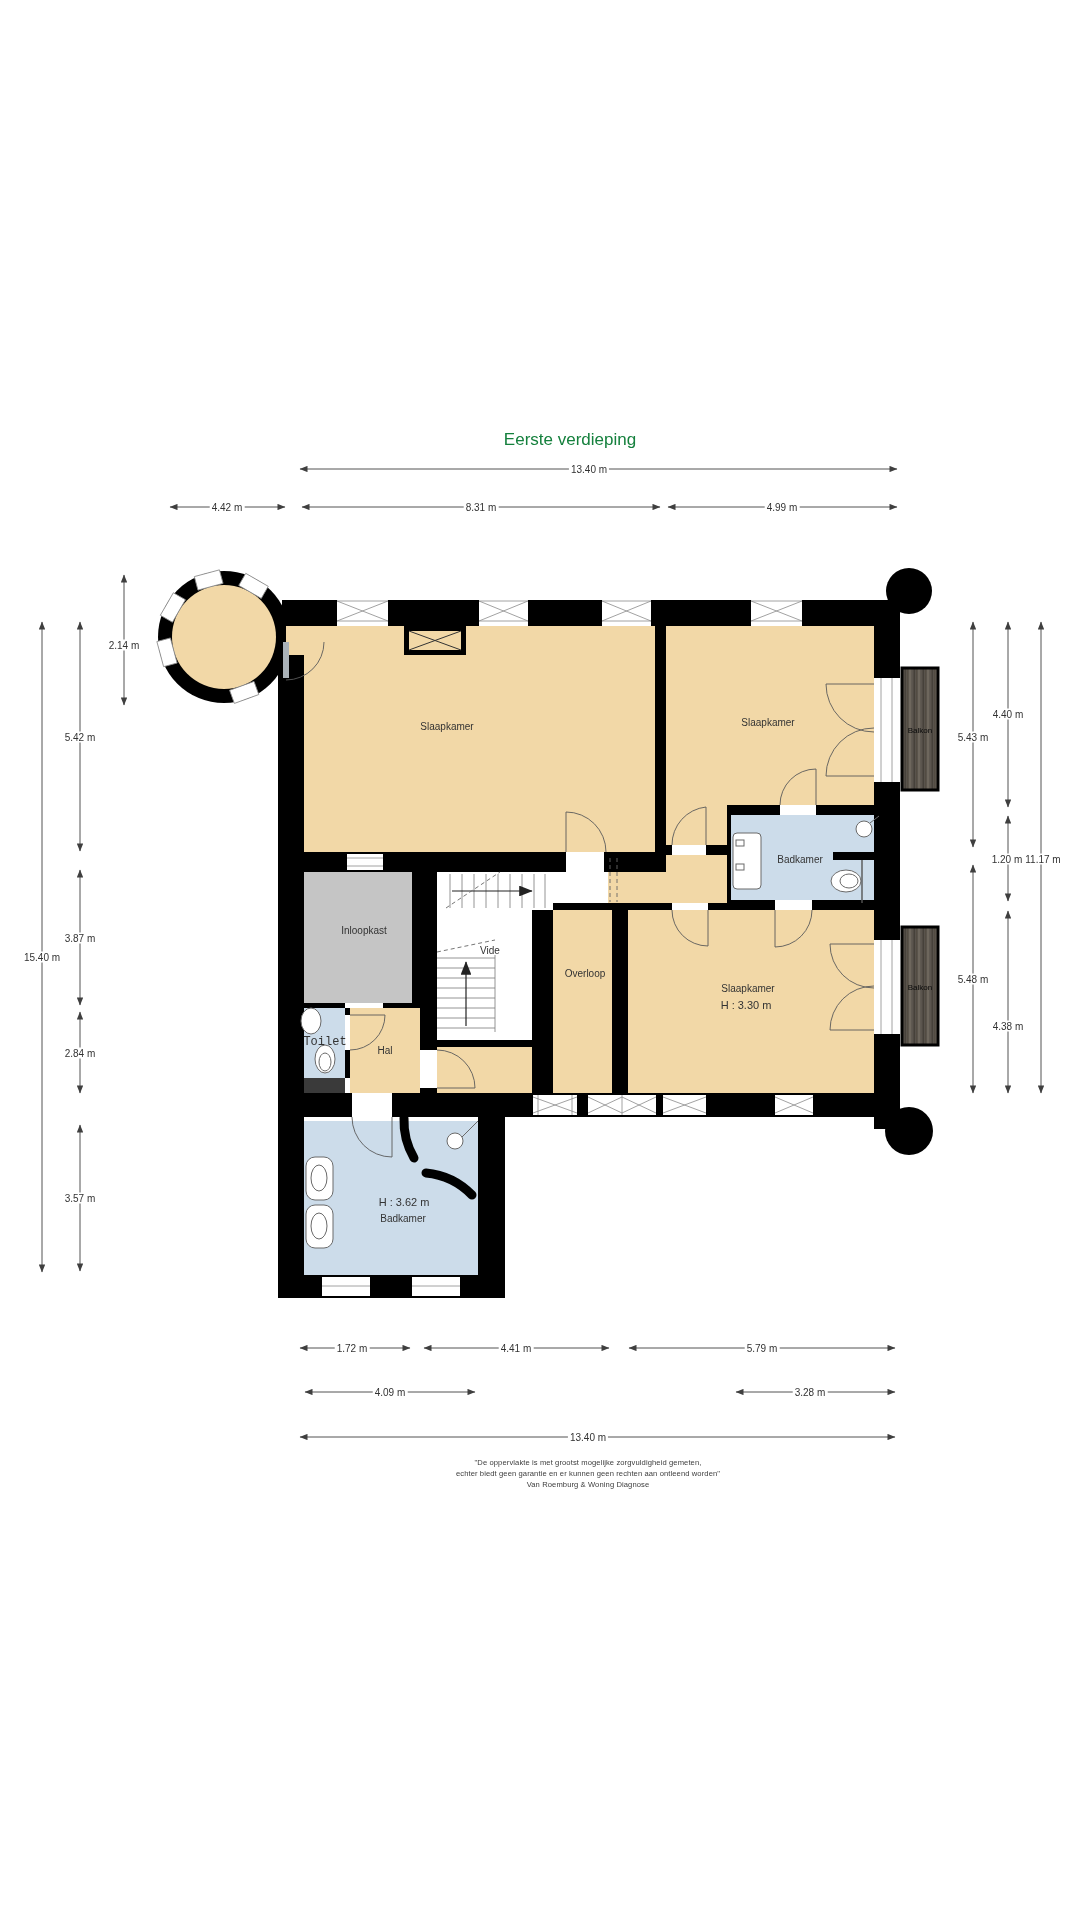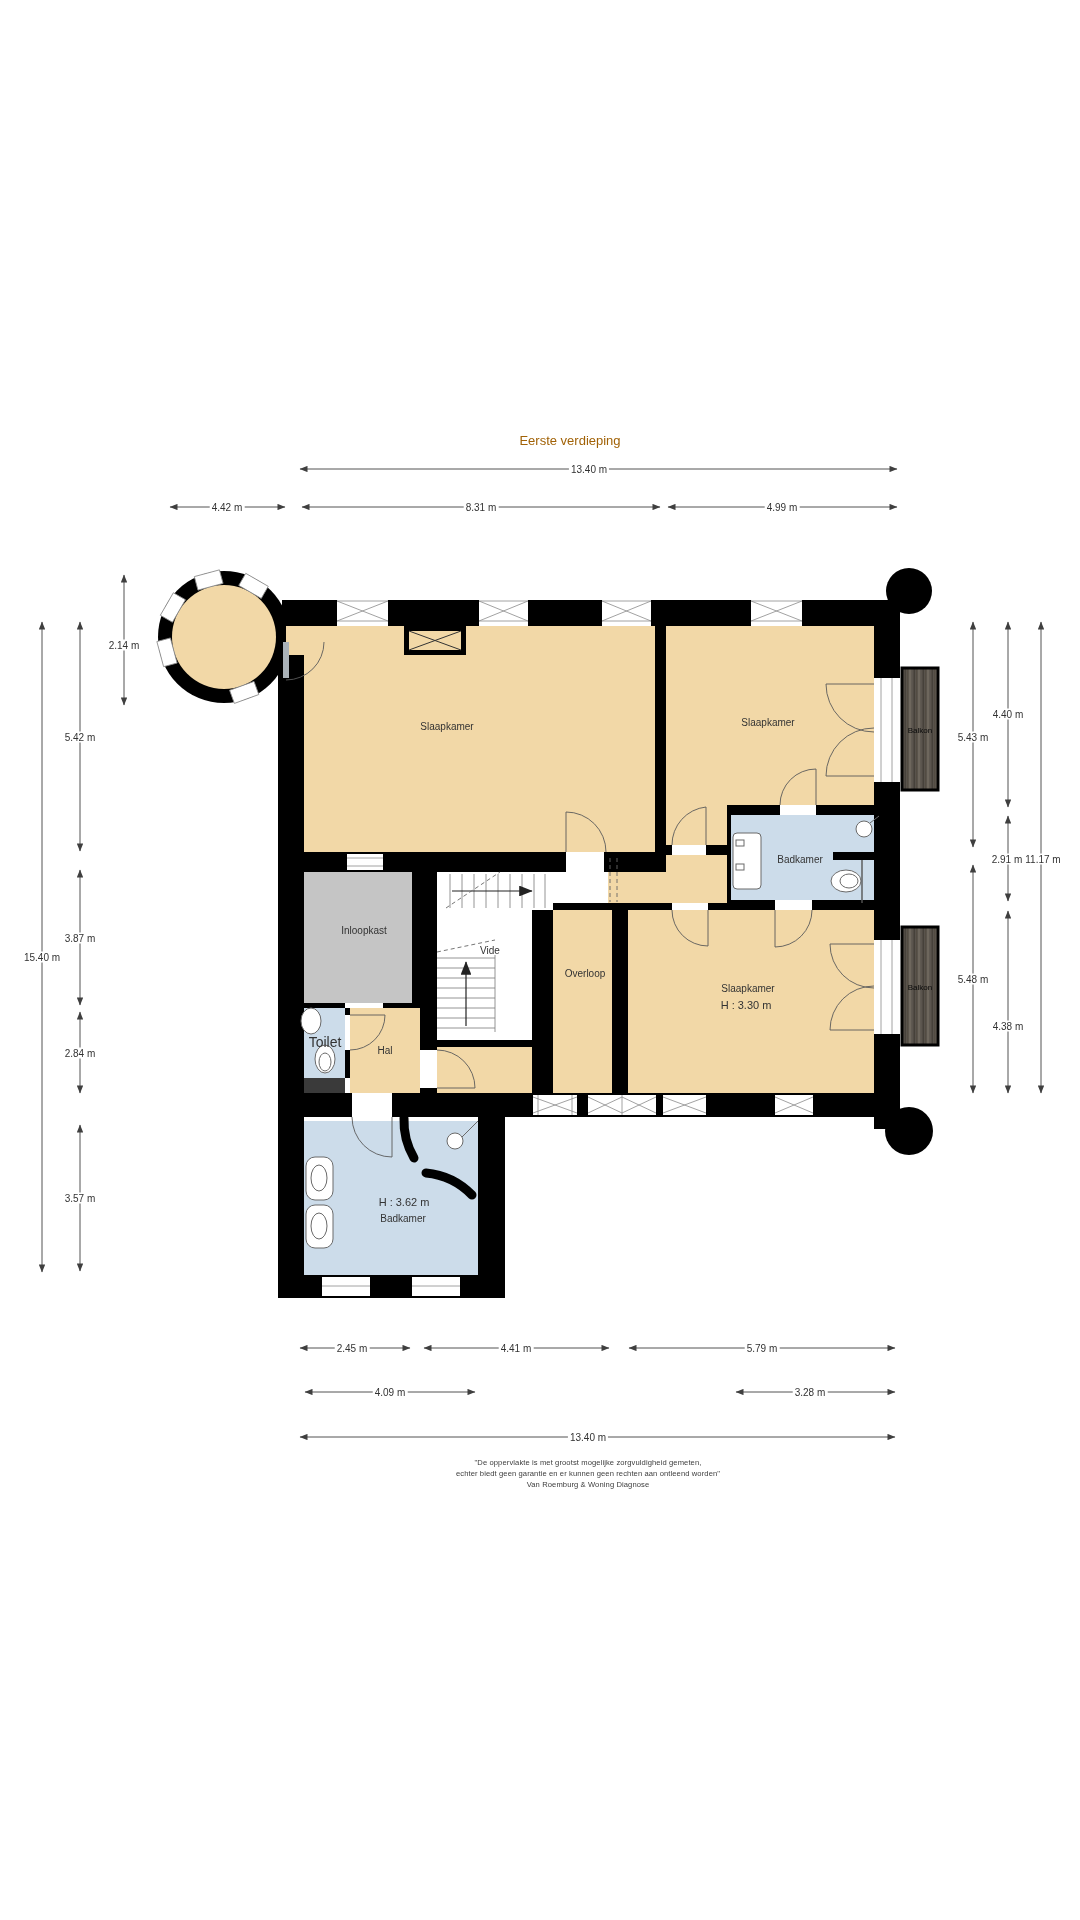--- a/index.html
+++ b/index.html
@@ -1,23 +1,23 @@
 <!DOCTYPE html>
 <html><head>
 <meta charset="utf-8">
 <style>
   html,body{margin:0;padding:0;background:#fff;}
   .page{position:relative;width:1080px;height:1920px;background:#ffffff;
         font-family:"Liberation Sans",sans-serif;overflow:hidden;}
   .page svg{position:absolute;left:0;top:0;}
   .lbl{position:absolute;transform:translate(-50%,-50%);white-space:nowrap;color:#2b2b2b;}
-  .title{font-size:13px;color:#a16207;text-align:right;}
+  .title{font-size:17px;color:#15803d;text-align:right;}
   .room{font-size:10px;color:#333;}
   .small{font-size:11px;color:#333;}
-  .tiny{font-size:14px;color:#333;}
+  .tiny{font-size:12px;color:#333;font-family:Liberation Mono, monospace;}
   .dim{font-size:10px;color:#333;background:#fff;padding:0 2px;line-height:11px;}
   .balkon{font-size:8px;color:#0a0a0a;}
   .footer{font-size:7.6px;color:#3d3d3d;letter-spacing:.1px;}
   .dl{stroke:#3f3f3f;stroke-width:0.9;}
   .win{fill:#ffffff;}
   .wf{stroke:#8a8a8a;stroke-width:0.8;fill:none;}
   .door{stroke:#5a5a5a;stroke-width:0.9;fill:none;}
   .fix{stroke:#6a6a6a;stroke-width:1;fill:#ffffff;}
   .tread{stroke:#7a7a7a;stroke-width:0.8;}
   .dash{stroke:#666;stroke-width:0.9;stroke-dasharray:4 3;fill:none;}
@@ -384,25 +384,25 @@
 <span class="lbl dim" style="left:42px;top:957px">15.40 m</span>
 <span class="lbl dim" style="left:80px;top:737px">5.42 m</span>
 <span class="lbl dim" style="left:80px;top:938px">3.87 m</span>
 <span class="lbl dim" style="left:80px;top:1053px">2.84 m</span>
 <span class="lbl dim" style="left:80px;top:1198px">3.57 m</span>
 <span class="lbl dim" style="left:124px;top:645px">2.14 m</span>
 
 <span class="lbl dim" style="left:973px;top:737px">5.43 m</span>
 <span class="lbl dim" style="left:973px;top:979px">5.48 m</span>
 <span class="lbl dim" style="left:1008px;top:714px">4.40 m</span>
-<span class="lbl dim" style="left:1007px;top:859px">2.91 m</span>
+<span class="lbl dim" style="left:1007px;top:859px">1.20 m</span>
 <span class="lbl dim" style="left:1008px;top:1026px">4.38 m</span>
 <span class="lbl dim" style="left:1043px;top:859px">11.17 m</span>
 
-<span class="lbl dim" style="left:352px;top:1348px">2.45 m</span>
+<span class="lbl dim" style="left:352px;top:1348px">1.72 m</span>
 <span class="lbl dim" style="left:516px;top:1348px">4.41 m</span>
 <span class="lbl dim" style="left:762px;top:1348px">5.79 m</span>
 <span class="lbl dim" style="left:390px;top:1392px">4.09 m</span>
 <span class="lbl dim" style="left:810px;top:1392px">3.28 m</span>
 <span class="lbl dim" style="left:588px;top:1437px">13.40 m</span>
 
 <span class="lbl footer" style="left:588px;top:1462px">"De oppervlakte is met grootst mogelijke zorgvuldigheid gemeten,</span>
 <span class="lbl footer" style="left:588px;top:1473px">echter biedt geen garantie en er kunnen geen rechten aan ontleend worden"</span>
 <span class="lbl footer" style="left:588px;top:1484px">Van Roemburg &amp; Woning Diagnose</span>
 

